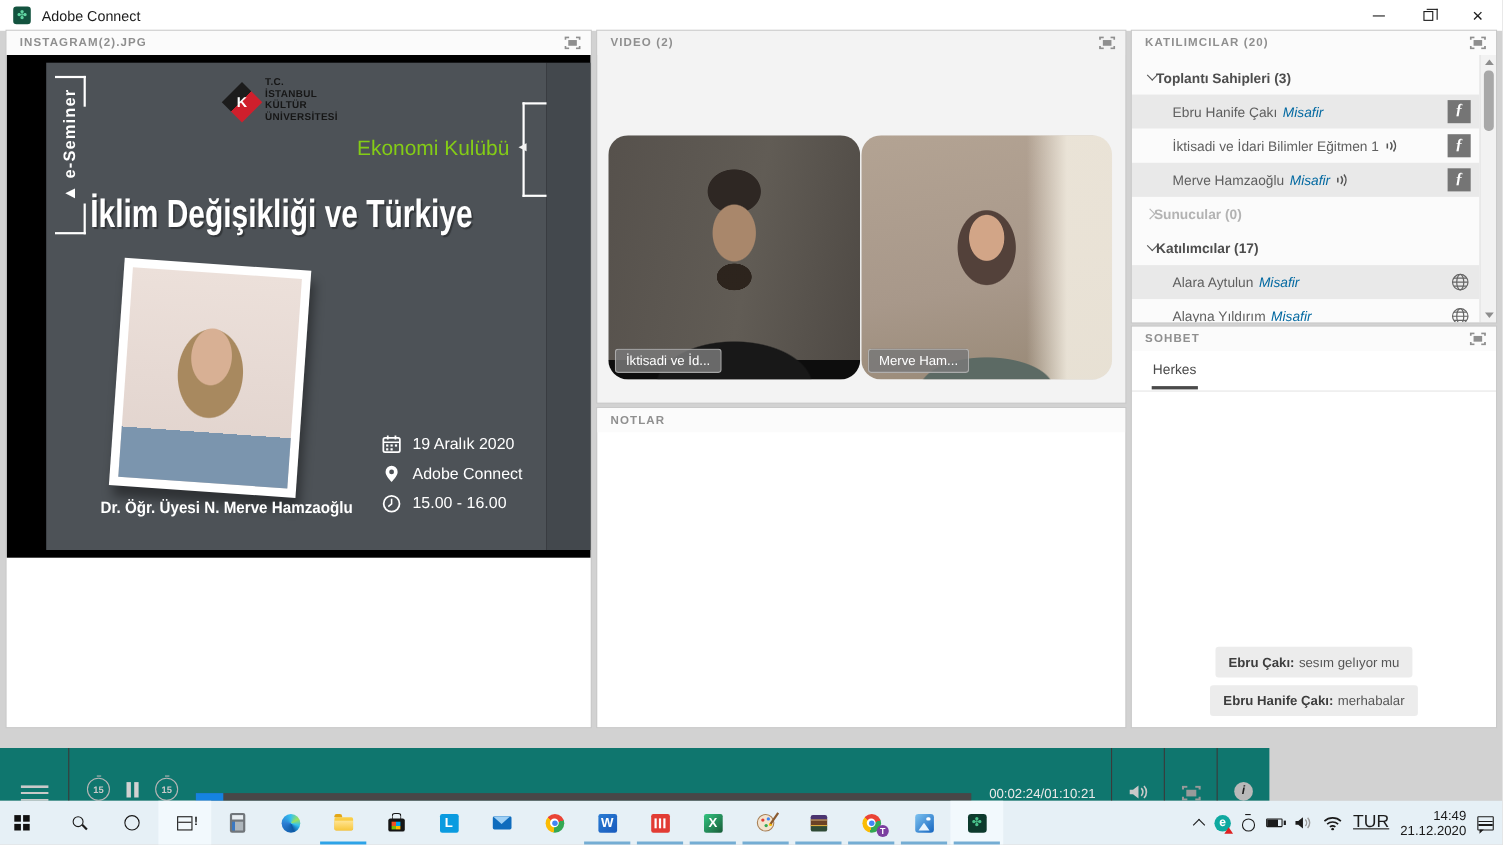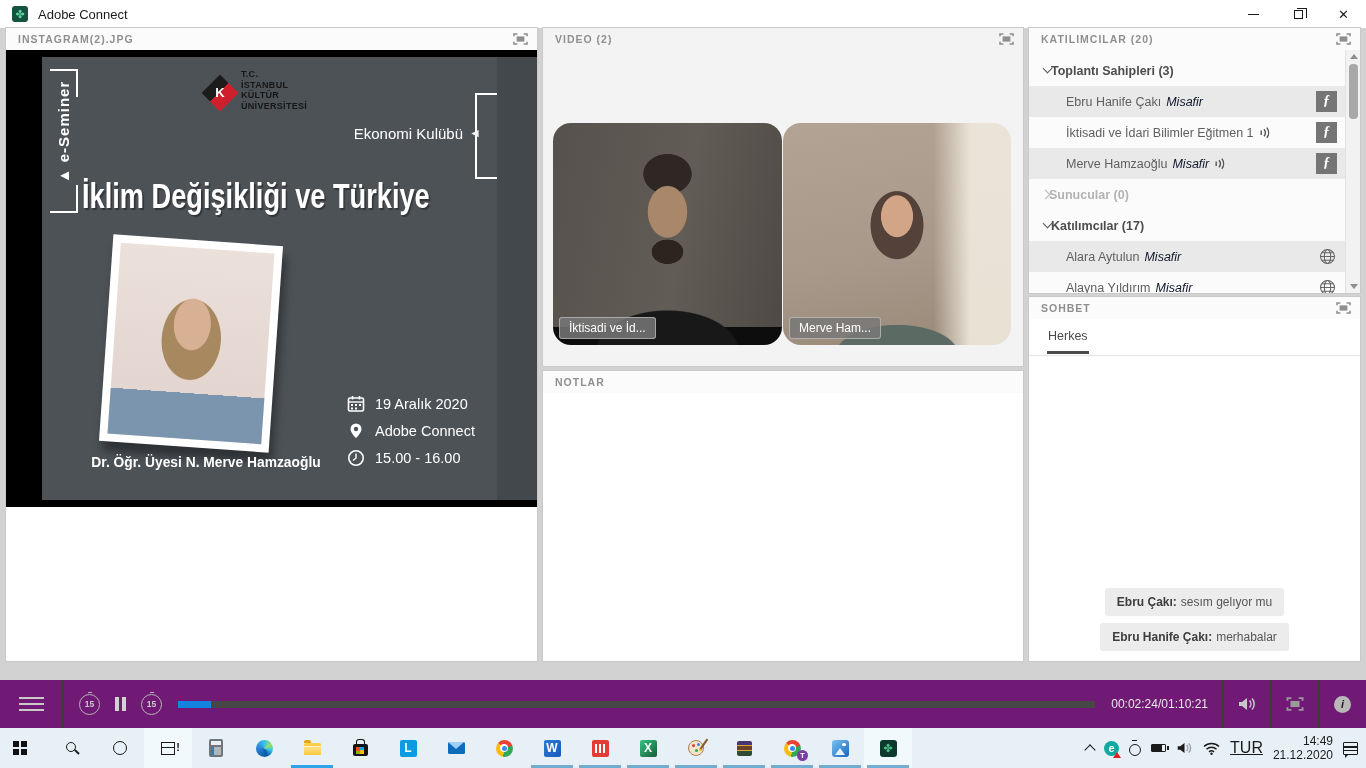--- a/index.html
+++ b/index.html
@@ -29,21 +29,21 @@
   .stage-img { position:absolute; top:22px; left:0; width:531px; height:457px; background:#000; }
   .poster { position:absolute; left:36px; top:7px; width:455px; height:443px; background:#4d5257; overflow:hidden; }
   .poster-strip { position:absolute; left:491px; top:7px; width:40px; height:443px; background:#43484d; }
   .es-wrap { position:absolute; left:-37px; top:65px; width:120px; height:20px; transform:rotate(-90deg); text-align:center; color:#fff; font-weight:bold; font-size:15px; letter-spacing:1px; white-space:nowrap; }
   .es-br-top { position:absolute; left:8px; top:12px; width:28px; height:28px; border-top:2px solid #fff; border-right:2px solid #fff; }
   .es-br-bot { position:absolute; left:8px; top:128px; width:28px; height:28px; border-bottom:2px solid #fff; border-right:2px solid #fff; }
   .logo { position:absolute; left:165px; top:12px; display:flex; align-items:center; }
   .logo-diamond { width:26px; height:26px; transform:rotate(45deg); background:linear-gradient(90deg,#1c1c1c 0 46%,#cf1f2c 46% 100%); margin:6px 8px 0 0; position:relative; }
   .logo-k { position:absolute; inset:0; transform:rotate(-45deg); color:#fff; font-weight:bold; font-size:13px; text-align:center; line-height:26px; }
   .logo-text { font-size:9px; font-weight:bold; color:#161616; line-height:10.5px; letter-spacing:.3px; }
-  .club { position:absolute; right:34px; top:68px; color:#ffffff; font-size:15px;margin-left:32px; }
+  .club { position:absolute; right:34px; top:68px; color:#84cc16; font-size:19px;margin-left:32px; }
   .club-arrow { position:absolute; right:16px; top:69px; color:#f2f2f2; font-size:12px; }
   .club-bracket { position:absolute; right:-24px; top:36px; width:46px; height:86px; border-left:2px solid #fff; border-top:2px solid #fff; border-bottom:2px solid #fff; }
   .poster-title { position:absolute; left:40px; top:118px; font-size:34px; font-weight:bold; color:#fff; white-space:nowrap; transform:scale(.80,1.05); transform-origin:left top; text-shadow:2px 2px 1px rgba(0,0,0,.35); }
   .portrait-frame { position:absolute; left:64px; top:183px; width:170px; height:207px; background:#fff; padding:8px; transform:rotate(4deg); box-shadow:4px 10px 10px rgba(0,0,0,.4); }
   .portrait { width:100%; height:100%; background:
       radial-gradient(ellipse 30px 42px at 50% 40%, #d8b094 0 60%, transparent 63%),
       radial-gradient(ellipse 47px 64px at 50% 48%, #a8895f 0 62%, transparent 64%),
       linear-gradient(to top, #7b95ae 0 24%, transparent 24%),
       linear-gradient(#ece0da,#e0d2cc); }
   .info-list { position:absolute; left:305px; top:338px; display:flex; flex-direction:column; gap:9px; color:#fff; }
@@ -75,41 +75,41 @@
   
   .pod-parts { left:1029px; top:28px; width:331px; height:265px; }
   .plist { position:absolute; top:22px; left:0; right:15px; bottom:0; overflow:hidden; padding-top:5px; background:#fbfbfb; }
   .prow, .pgroup { height:31px; display:flex; align-items:center; position:relative; }
   .pgroup { padding-left:15px; }
   .pgroup-label { font-size:12.5px; font-weight:bold; color:#4d4d4d; }
   .pgroup.dim .pgroup-label { color:#b3b3b3; }
   .prow { padding-left:37px; background:#fbfbfb; }
   .prow.shaded { background:#e9e9e9; }
   .prow-name { font-size:12.5px; color:#5f5f5f; display:flex; align-items:center; }
-  .role { color:#0f172a; margin-left:5px; }
+  .role { color:#0369a1; margin-left:5px; }
   .snd { margin-left:5px; display:flex; }
   .flash-btn { position:absolute; right:8px; top:5px; width:21px; height:21px; background:#757575; color:#fff; font-style:italic; font-weight:bold; font-family:"Liberation Serif",serif; font-size:14px; text-align:center; line-height:20px; cursor:pointer; }
   .globe { position:absolute; right:9px; top:7px; display:flex; }
   .chev-d { width:7px; height:7px; border-right:1.8px solid #555; border-bottom:1.8px solid #555; transform:rotate(45deg); margin-top:-4px; }
   .chev-r { width:7px; height:7px; border-right:1.8px solid #b5b5b5; border-bottom:1.8px solid #b5b5b5; transform:rotate(-45deg); margin-left:-2px; }
   .vscroll { position:absolute; top:22px; right:0; bottom:0; width:15px; background:#f2f2f2; border-left:1px solid #e2e2e2; }
   .sb-up { position:absolute; top:4px; left:3.5px; width:0; height:0; border-left:4px solid transparent; border-right:4px solid transparent; border-bottom:5px solid #8d8d8d; }
   .sb-dn { position:absolute; bottom:4px; left:3.5px; width:0; height:0; border-left:4px solid transparent; border-right:4px solid transparent; border-top:5px solid #8d8d8d; }
   .sb-thumb { position:absolute; top:14px; left:2.5px; width:9px; height:55px; background:#a8a8a8; border-radius:4px; }
 
   
   .pod-chat { left:1029px; top:297px; width:331px; height:364px; }
   .chat-tabs { position:absolute; top:22px; left:0; right:0; height:37px; border-bottom:1px solid #e5e5e5; background:#fff; }
   .chat-tab { position:absolute; left:18px; top:10px; padding:0 1px 8px 1px; font-size:12.5px; color:#4a4a4a; border-bottom:3px solid #4a4a4a; cursor:pointer; }
   .messages { position:absolute; left:10px; right:10px; bottom:10px; display:flex; flex-direction:column; gap:7px; align-items:center; }
   .msg { background:#ececec; border-radius:3px; padding:7px 12px; font-size:12px; color:#555; }
   .msg b { color:#3d3d3d; margin-right:4px; }
 
   
-  .playbar { position:absolute; left:0; top:680px; width:1366px; height:48px; background:#701a75; display:flex; align-items:center; }
+  .playbar { position:absolute; left:0; top:680px; width:1154px; height:48px; background:#0f766e; display:flex; align-items:flex-end; }
   .pb-div { width:1px; height:48px; background:#3a3a3a; }
   .pb-menu { width:62px; display:flex; justify-content:center; cursor:pointer; }
   .ham { width:25px; height:14px; background:repeating-linear-gradient(#c9c9c9 0 2px, transparent 2px 6px); }
   .pb-ctl { display:flex; align-items:center; gap:15px; padding:0 16px; }
   .skip { width:21px; height:21px; border:1.5px solid #b5b5b5; border-radius:50%; color:#c9c9c9; font-size:8.5px; font-weight:bold; display:flex; align-items:center; justify-content:center; cursor:pointer; position:relative; }
   .skip::before { content:""; position:absolute; top:-3px; left:8px; width:4px; height:4px; border-top:1.5px solid #b5b5b5; }
   .pause { width:4px; height:14px; background:#d2d2d2; box-shadow:7px 0 #d2d2d2; margin-right:7px; cursor:pointer; }
   .progress { flex:1; height:7px; background:#474747; margin-right:16px; cursor:pointer; position:relative; }
   .progress-fill { position:absolute; left:0; top:0; bottom:0; width:3.6%; background:#1583e0; }
   .pb-time { color:#e8e8e8; font-size:12px; margin-right:14px; white-space:nowrap; }

